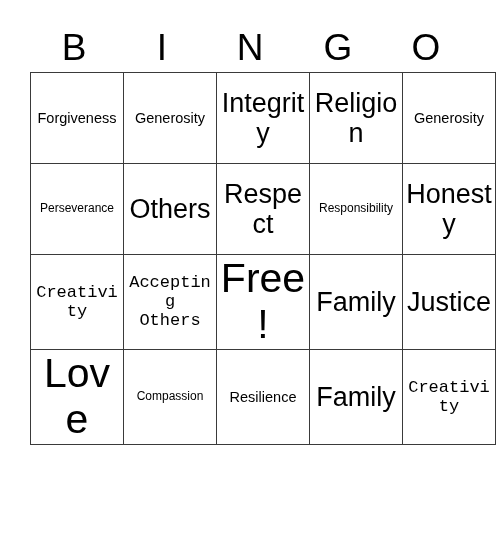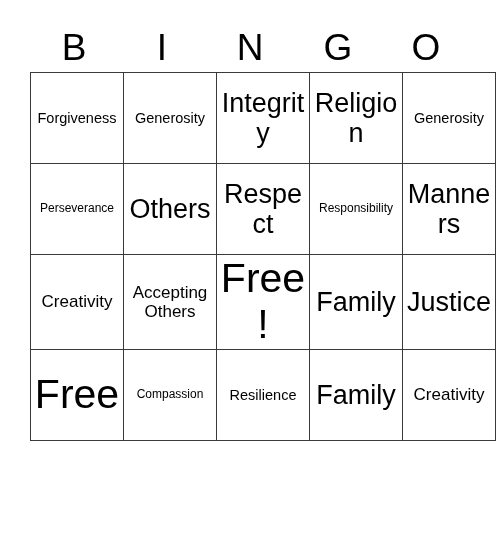--- a/index.html
+++ b/index.html
@@ -60,21 +60,21 @@
     display: block;
     width: 100%;
     line-height: 1.12;
     word-wrap: break-word;
     color: #000000;
   }
 
   
   .sz-xs  { font-size: 12px; }
   .sz-s   { font-size: 14.5px; }
-  .sz-m   { font-size: 17px;   }
+  .sz-m   { font-size: 17px; font-family: Liberation Mono, monospace;   }
   .sz-l   { font-size: 27px; }
   .sz-xl  { font-size: 41px;   }
 </style>
 </head>
 <body>
 
 <div id="bingo-card">
 
   <div id="bingo-header">
     <div class="header-letter">B</div>
@@ -110,21 +110,21 @@
           <td>
             <span class="cell-text sz-l">Others</span>
           </td>
           <td>
             <span class="cell-text sz-l">Respect</span>
           </td>
           <td>
             <span class="cell-text sz-xs">Responsibility</span>
           </td>
           <td>
-            <span class="cell-text sz-l">Manners</span>
+            <span class="cell-text sz-l">Honesty</span>
           </td>
         </tr>
         <tr>
           <td>
             <span class="cell-text sz-m">Creativity</span>
           </td>
           <td>
             <span class="cell-text sz-m">Accepting<br>Others</span>
           </td>
           <td>
@@ -132,21 +132,21 @@
           </td>
           <td>
             <span class="cell-text sz-l">Family</span>
           </td>
           <td>
             <span class="cell-text sz-l">Justice</span>
           </td>
         </tr>
         <tr>
           <td>
-            <span class="cell-text sz-xl">Free</span>
+            <span class="cell-text sz-xl">Love</span>
           </td>
           <td>
             <span class="cell-text sz-xs">Compassion</span>
           </td>
           <td>
             <span class="cell-text sz-s">Resilience</span>
           </td>
           <td>
             <span class="cell-text sz-l">Family</span>
           </td>

